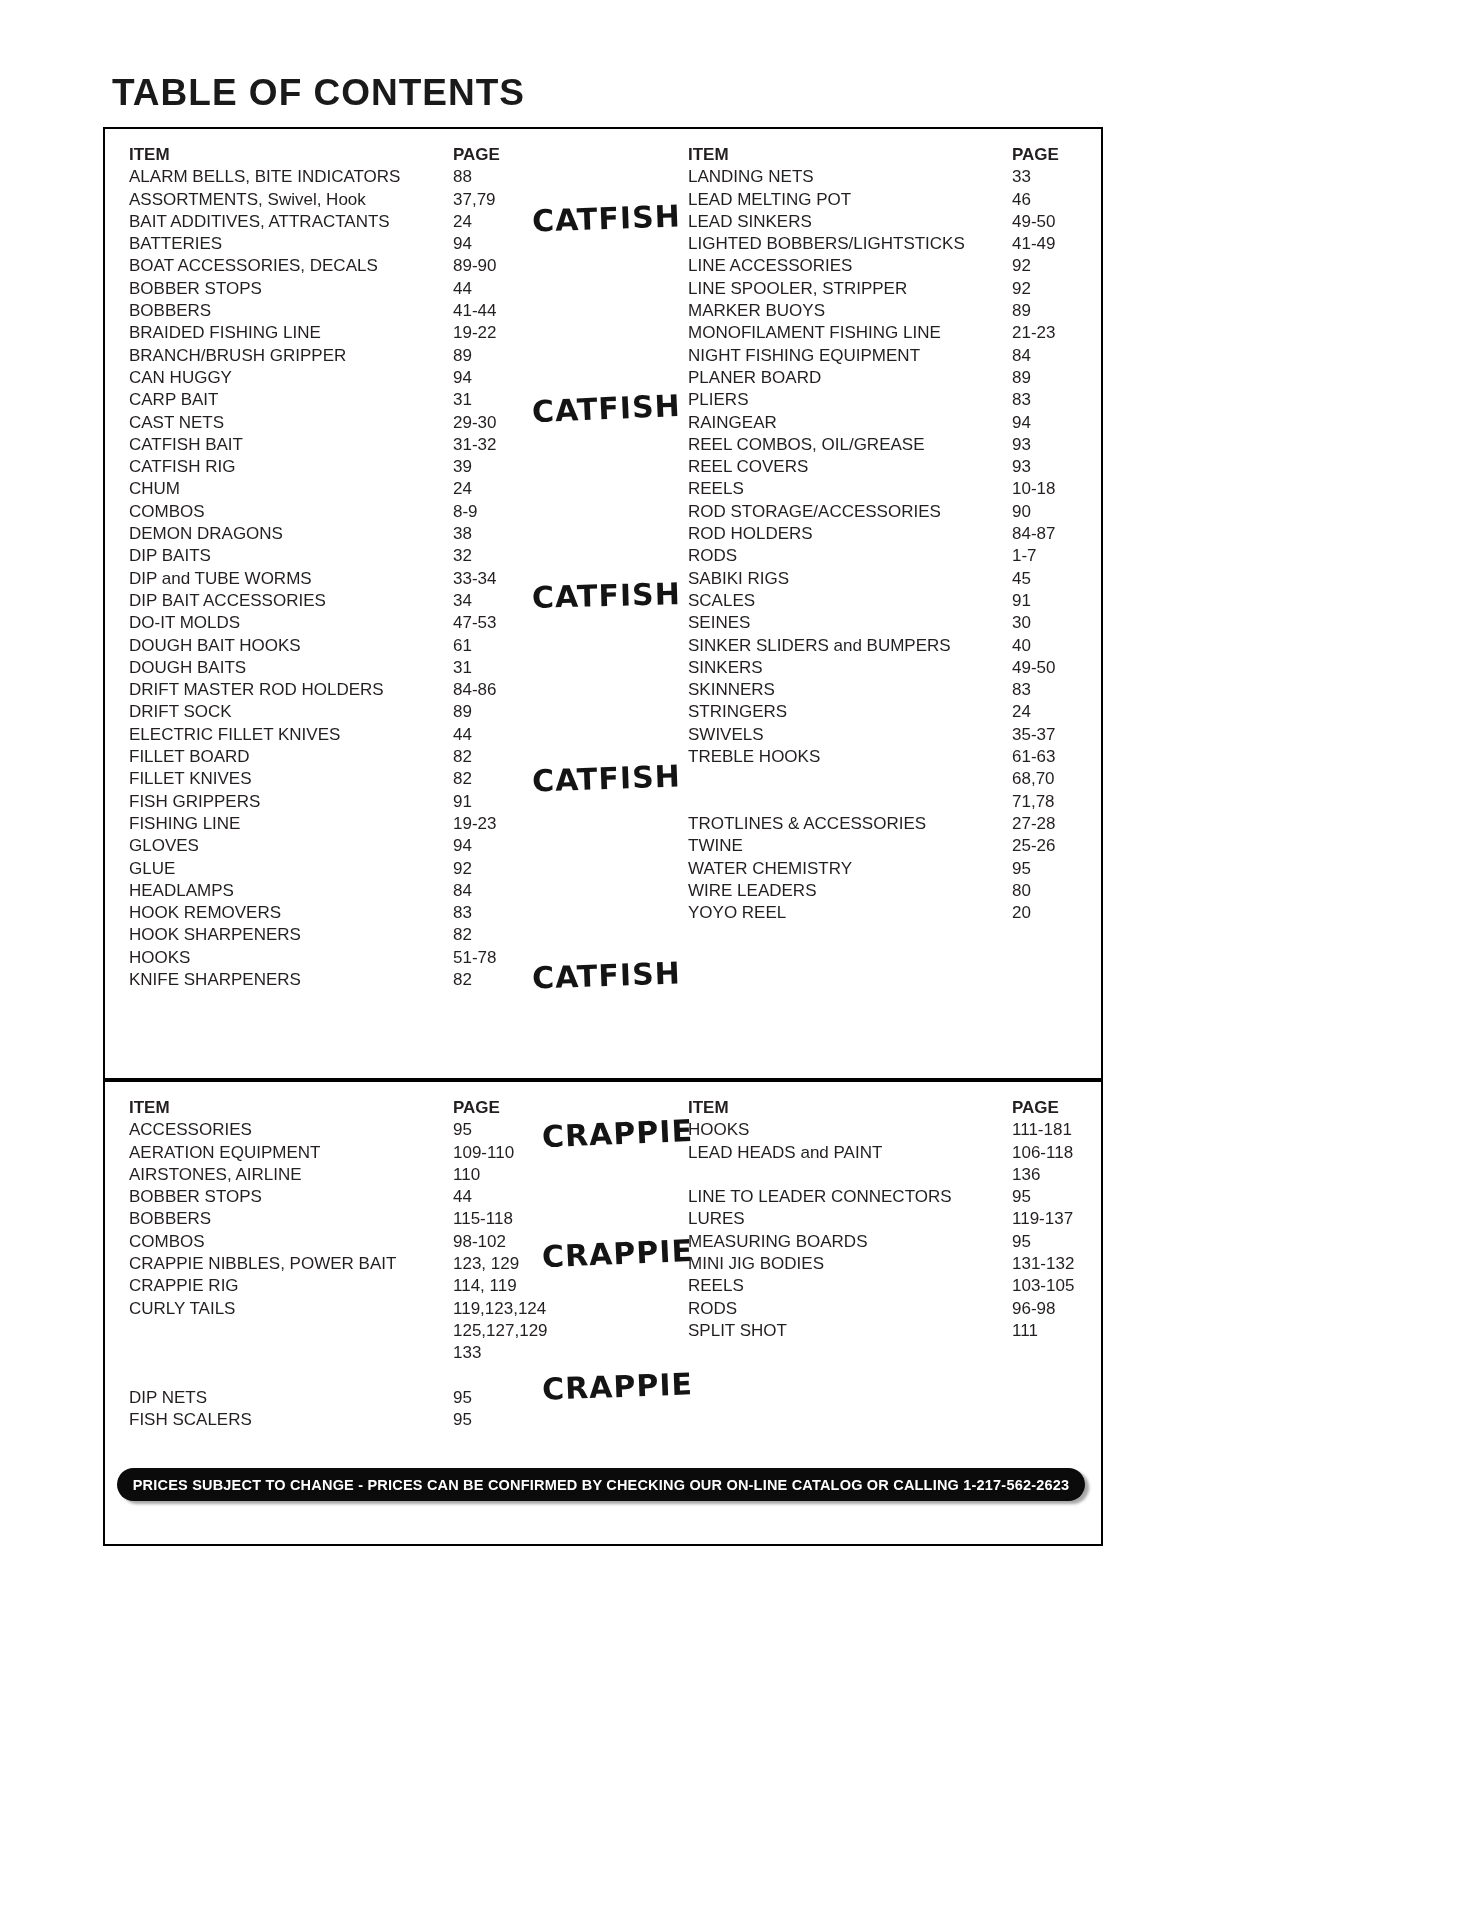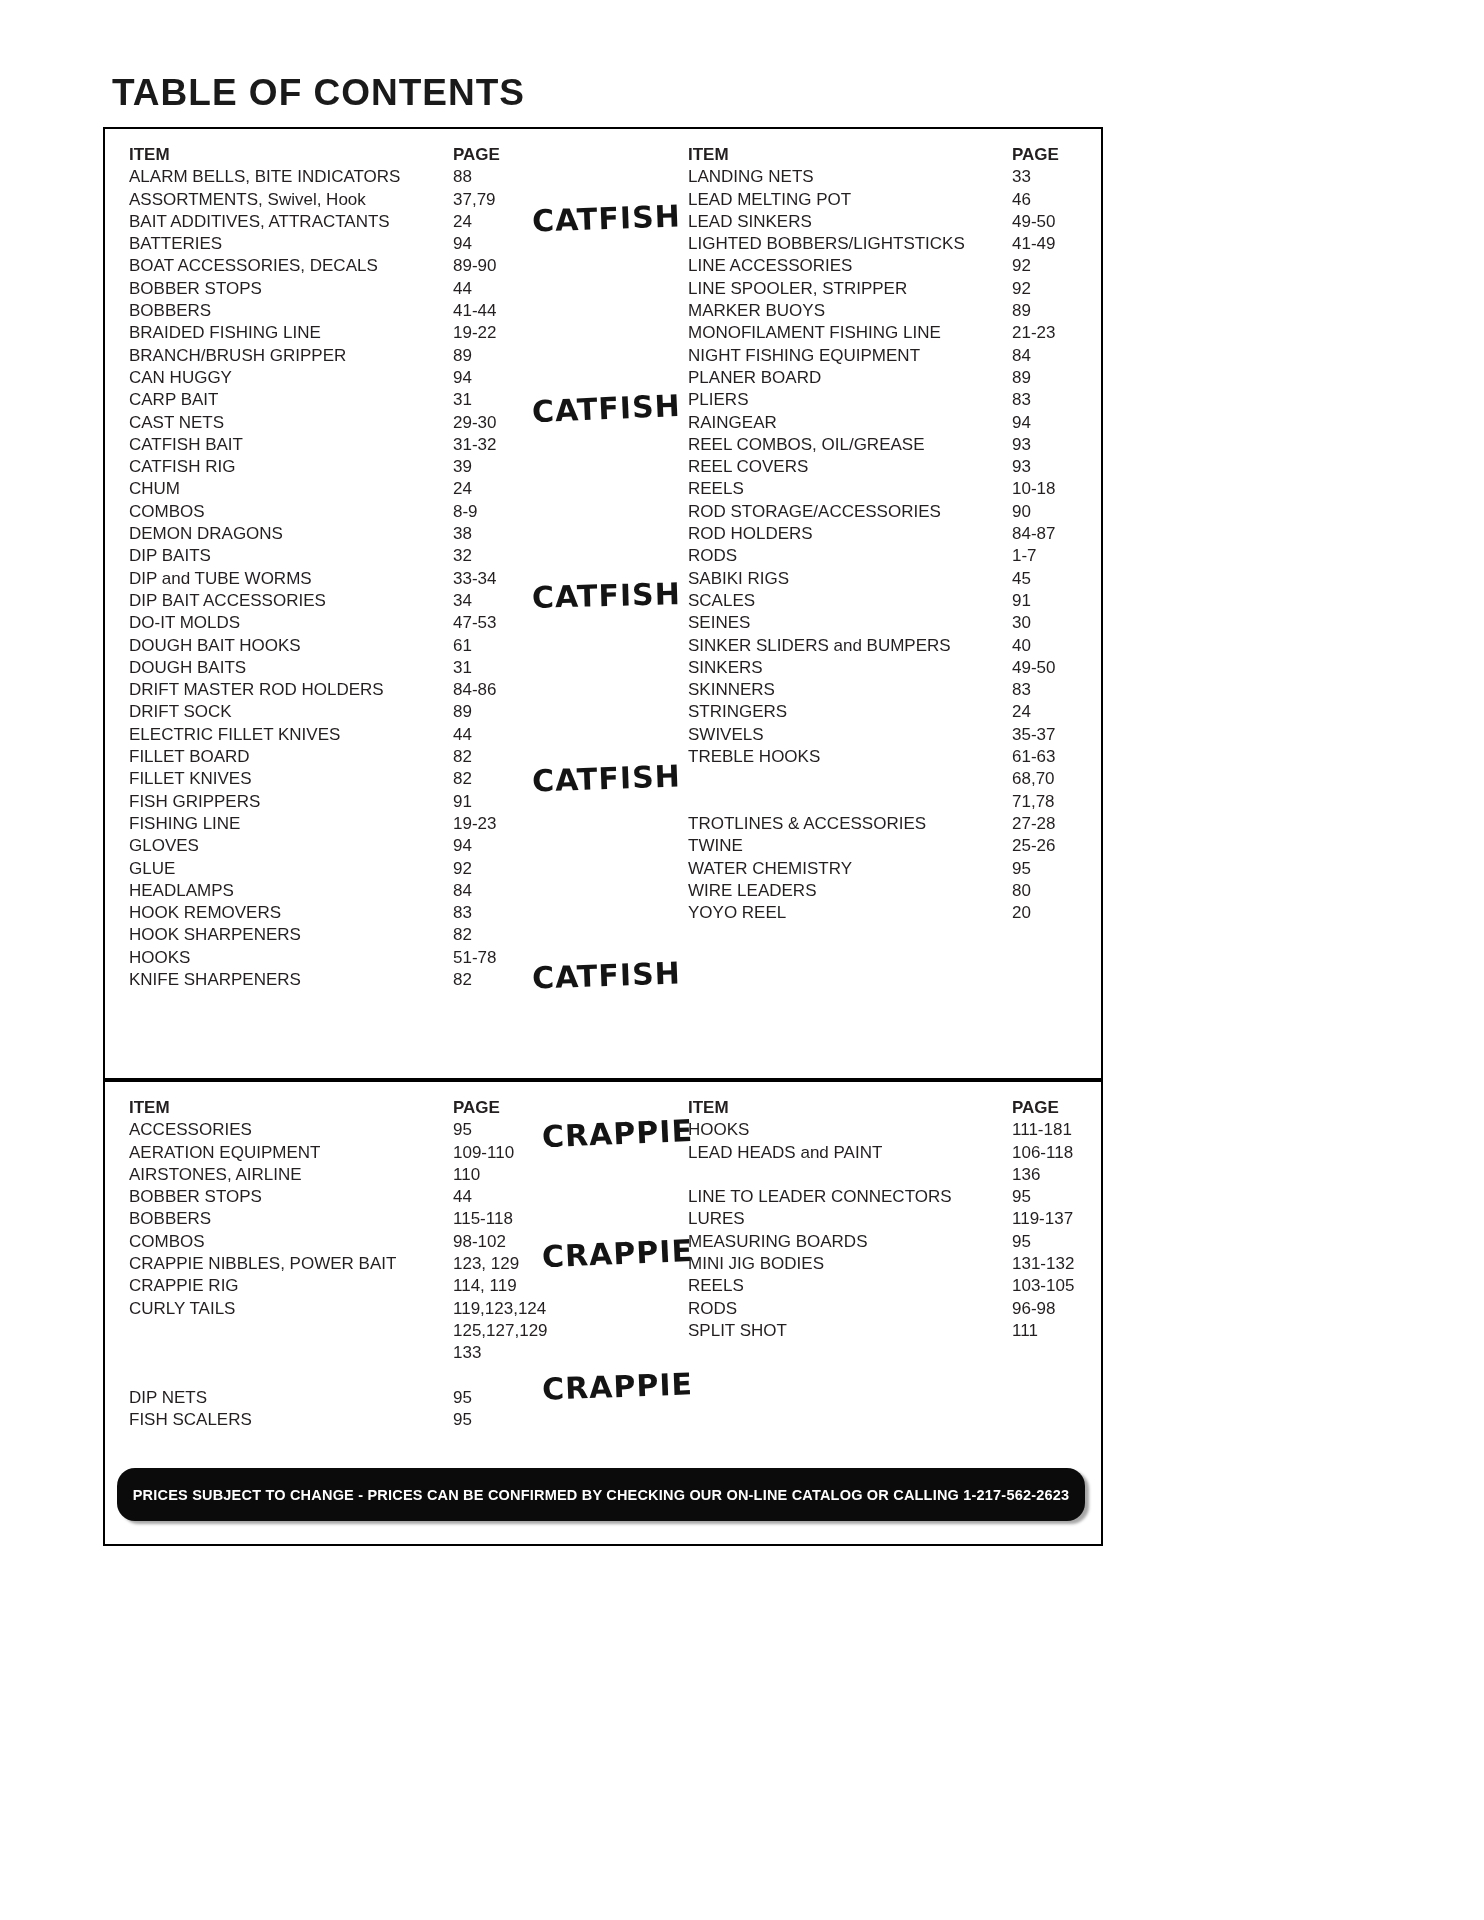--- a/index.html
+++ b/index.html
@@ -41,21 +41,21 @@
   .box-1 .wm-layer .wm:nth-child(1){ top:72px;  transform:rotate(-2deg); }
   .box-1 .wm-layer .wm:nth-child(2){ top:262px; transform:rotate(-2.5deg); }
   .box-1 .wm-layer .wm:nth-child(3){ top:449px; transform:rotate(-1.5deg); }
   .box-1 .wm-layer .wm:nth-child(4){ top:632px; transform:rotate(-2deg); }
   .box-1 .wm-layer .wm:nth-child(5){ top:829px; transform:rotate(-2deg); }
   .box-2 .wm-layer .wm:nth-child(1){ top:34px;  left:437px; transform:rotate(-2.5deg); }
   .box-2 .wm-layer .wm:nth-child(2){ top:154px; left:437px; transform:rotate(-2.5deg); }
   .box-2 .wm-layer .wm:nth-child(3){ top:287px; left:437px; transform:rotate(-2deg); }
 
   .pill {
-    position:absolute; left:12px; right:16px; top:386px; height:53px;
+    position:absolute; left:12px; right:16px; top:386px; height:33px;
     background:#0b0b0b; border-radius:18px;
     display:flex; align-items:center; justify-content:center;
     color:#ffffff; font-weight:bold; font-size:14.5px; letter-spacing:0.2px;
     box-shadow:4px 3px 3px rgba(0,0,0,0.35);
     white-space:nowrap;
   }
 </style>
 </head>
 <body>
 

